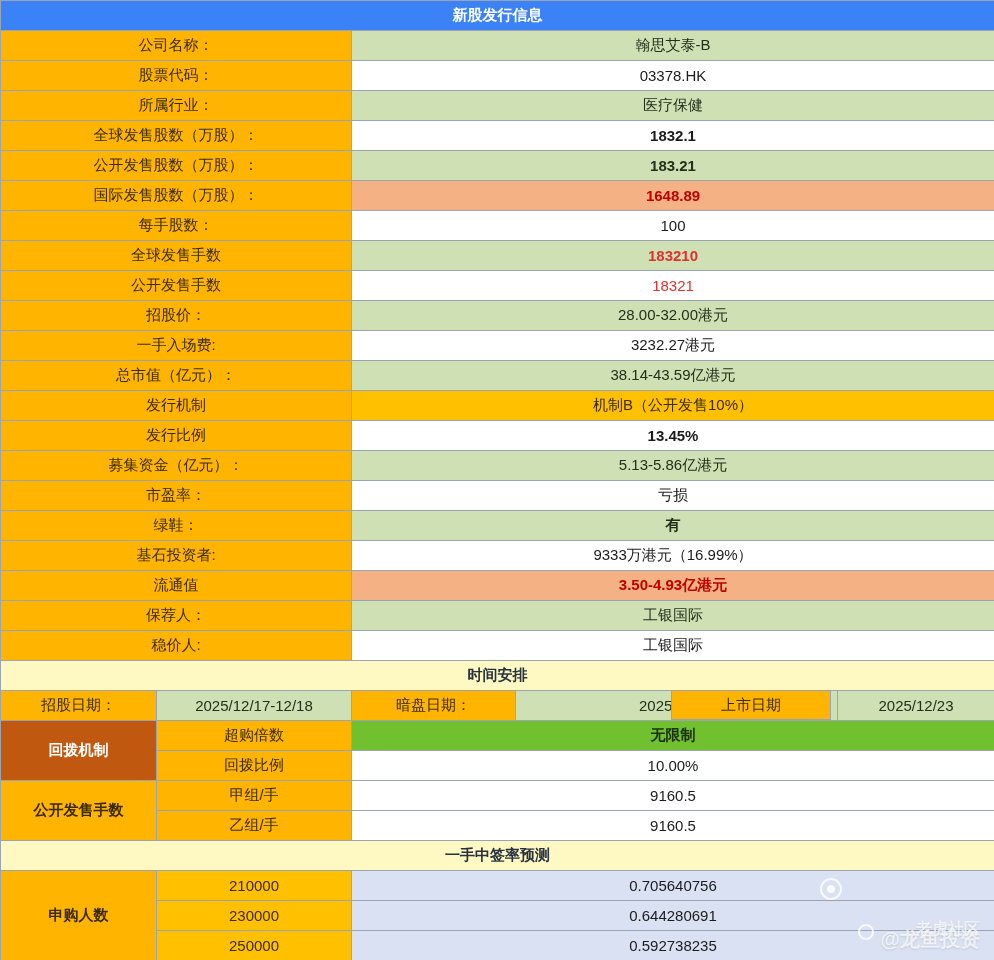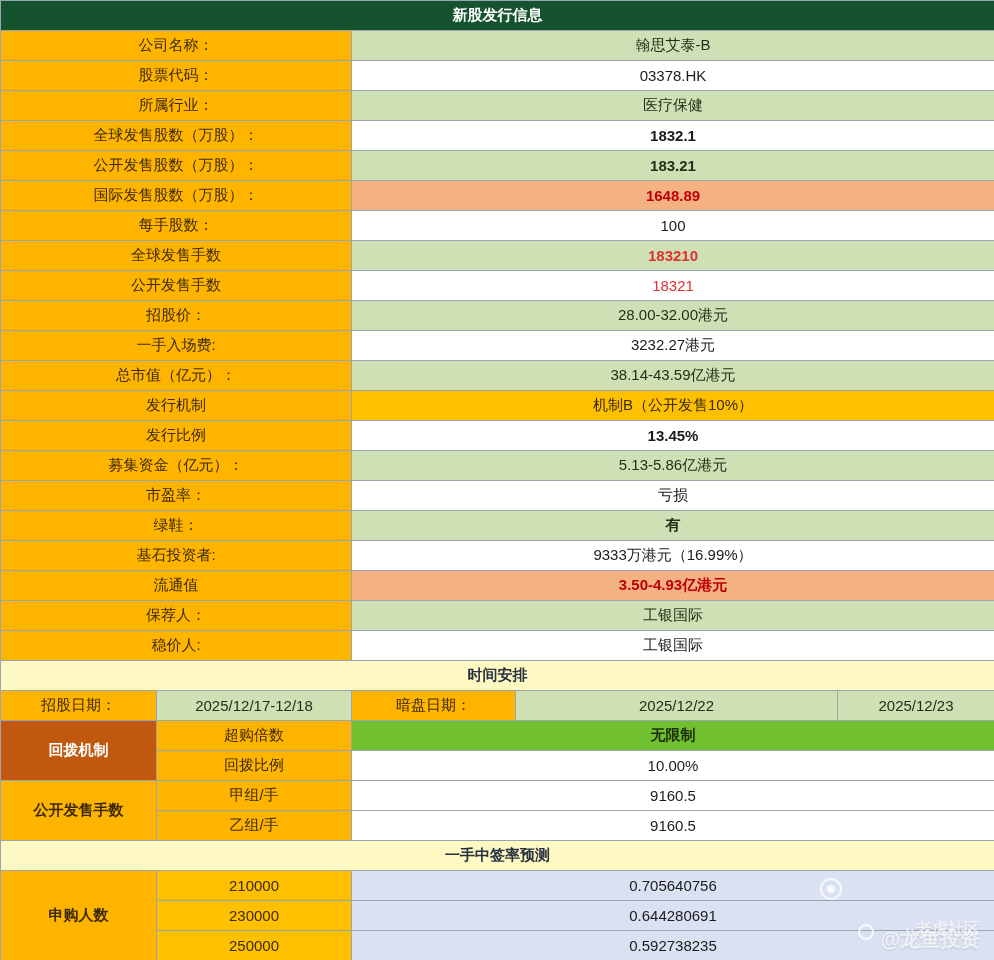--- a/index.html
+++ b/index.html
@@ -24,21 +24,21 @@
     height: 30px;
     font-size: 15px;
     text-align: center;
     vertical-align: middle;
     padding: 0 4px;
     white-space: nowrap;
     overflow: hidden;
   }
   
   .sec-head-blue {
-    background: #14532d;
+    background: #3b82f6;
     color: #ffffff;
     font-weight: bold;
     font-size: 16px;
   }
   .sec-head-grey {
     background: #fef9c3;
     color: #27313f;
     font-weight: bold;
     font-size: 16px;
   }
@@ -255,18 +255,21 @@
       <td class="v-gold">230000</td>
       <td class="v-lav" colspan="3">0.644280691</td>
     </tr>
     <tr>
       <td class="v-gold">250000</td>
       <td class="v-lav" colspan="3">0.592738235</td>
     </tr>
   </tbody>
     </table>
 
+  <div style="position:absolute; left:671px; top:690px; width:160px; height:30px;
+              background:#ffb400; border:1px solid #9aa5b1; display:flex;
+              align-items:center; justify-content:center; font-size:15px; color:#3d2b00;">上市日期</div>
 
   <div class="wm-badge"></div>
   <div class="wm wm-1">老虎社区</div>
   <div class="wm-badge2"></div>
   <div class="wm wm-3">@龙鱼投资</div>
 </div>
 
 </body></html>

